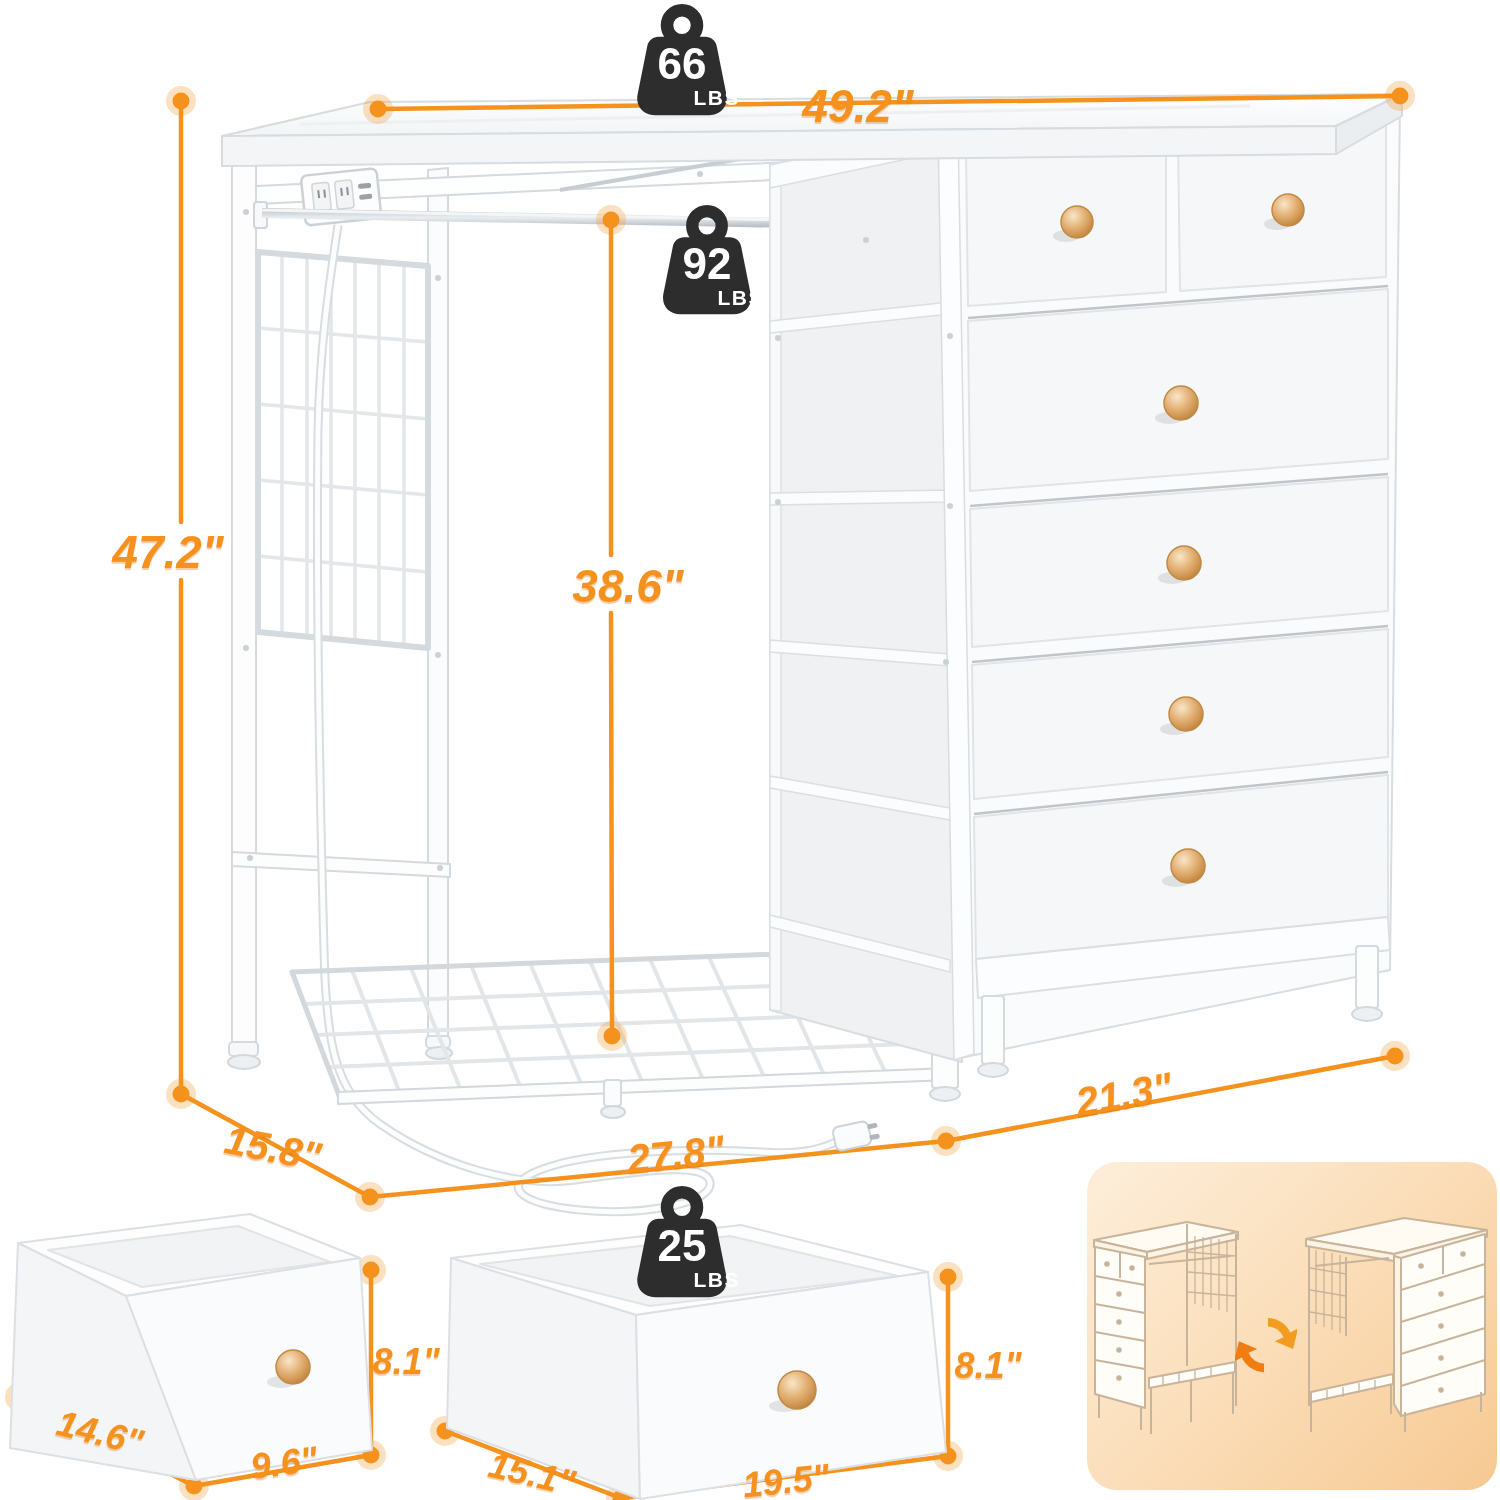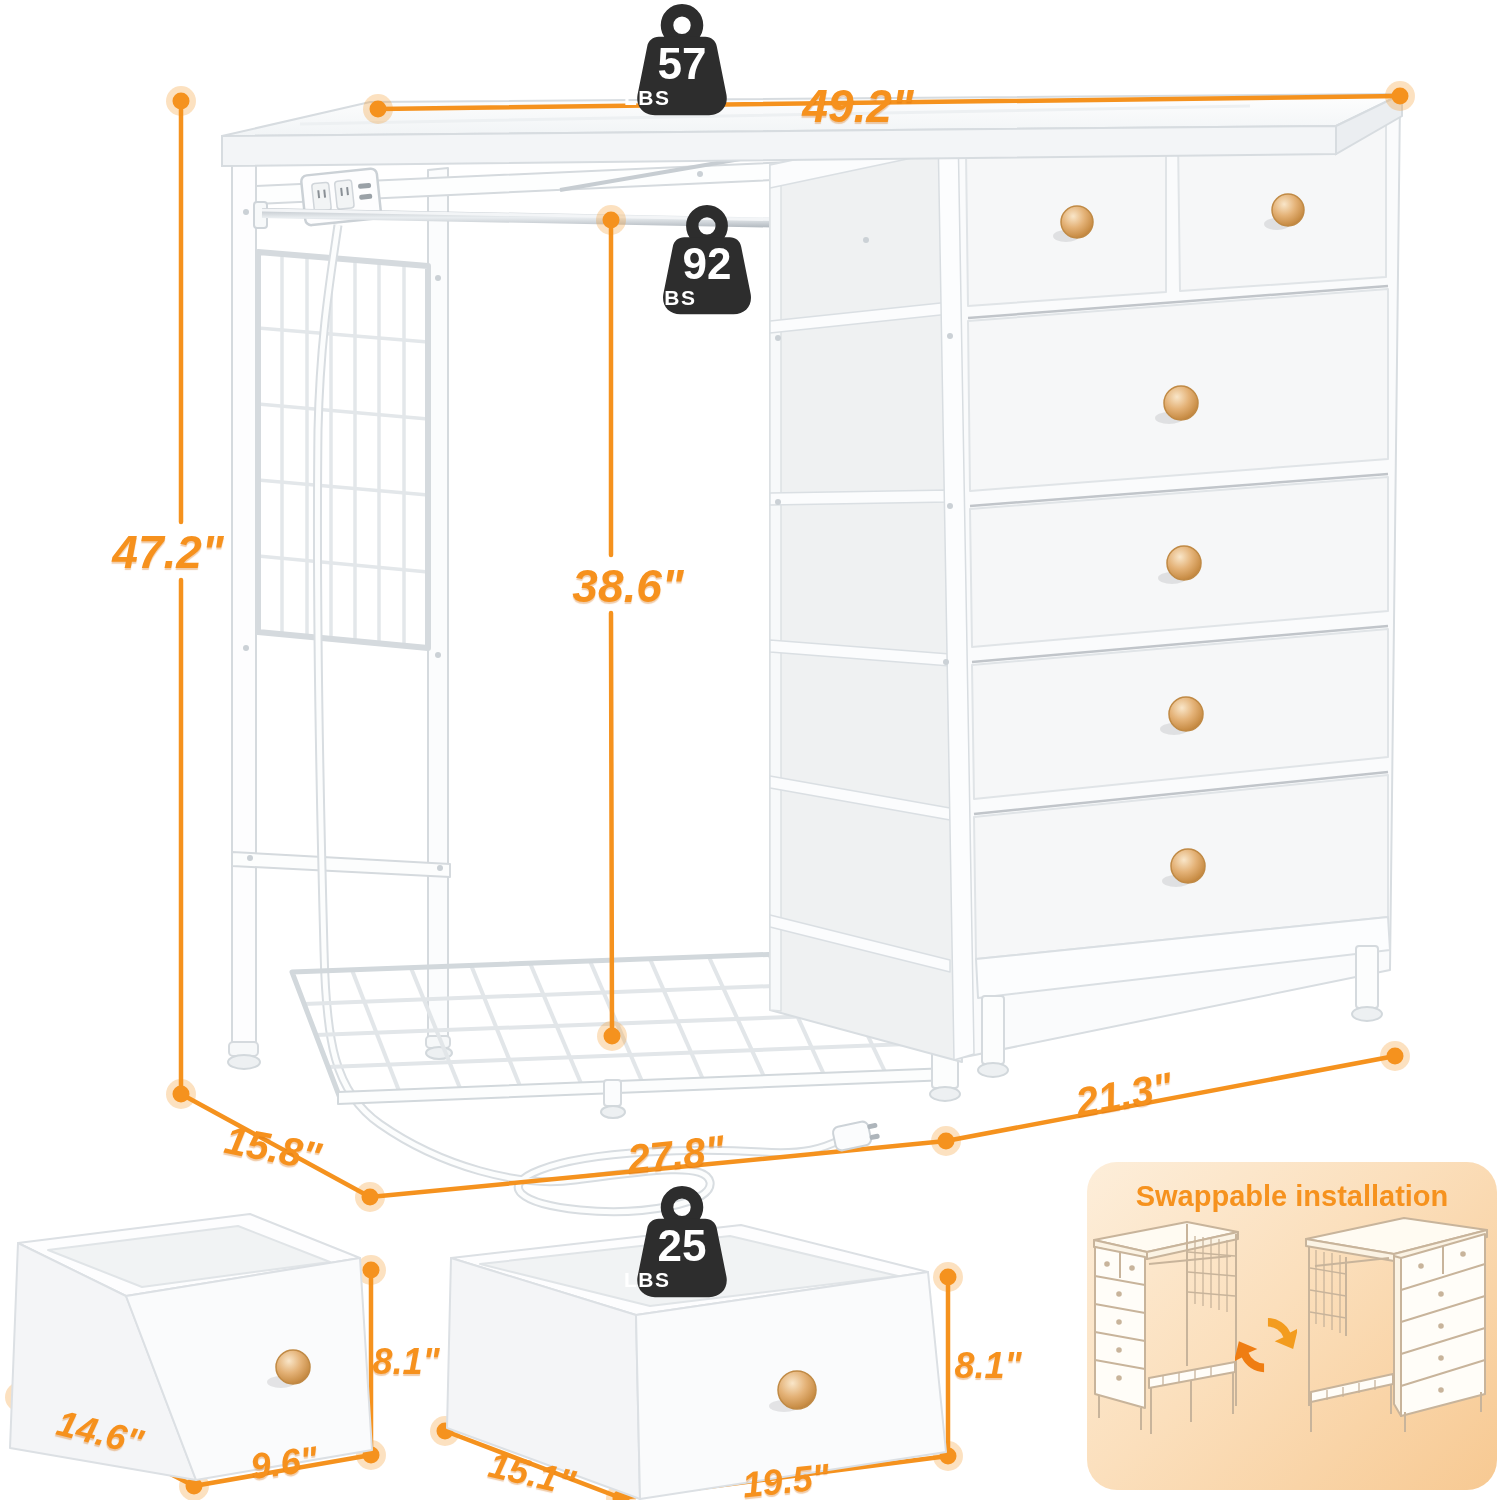--- a/index.html
+++ b/index.html
@@ -10,21 +10,21 @@
   .dim{position:absolute;font-style:italic;font-weight:800;color:#F6911D;
        text-shadow:0 2px 1px rgba(216,108,10,.35);white-space:nowrap;line-height:1;
        transform:translate(-50%,-50%);}
   .dim.big{font-size:46px;}
   .dim.mid{font-size:40px;}
   .dim.sml{font-size:36px;}
   .badge{position:absolute;}
   .badge svg{width:100%;height:100%;}
   .bnum{position:absolute;left:0;width:100%;text-align:center;color:#fff;
         font-weight:800;font-size:44px;line-height:1;top:40px;}
-  .bunit{position:absolute;left:0;width:100%;text-align:left;color:#fff;
+  .bunit{position:absolute;left:0;width:100%;text-align:right;color:#fff;
         font-weight:700;font-size:21px;letter-spacing:1.5px;line-height:1;top:85px;}
   .swap-panel{position:absolute;left:1087px;top:1162px;width:410px;height:328px;
         border-radius:30px;background:linear-gradient(135deg,#FDEEDA 0%,#FBDFBC 45%,#F7C992 100%);}
   .swap-title{position:absolute;left:0;top:18px;width:100%;text-align:center;
         font-weight:800;font-size:29px;color:#F6921E;}
   .mini{position:absolute;}
   .swap-arrows{position:absolute;left:148px;top:152px;width:62px;height:62px;}
 </style>
 </head>
 <body>
@@ -300,42 +300,41 @@
   <div class="dim sml" style="left:406px;top:1362px;">8.1"</div>
   <div class="dim sml" style="left:532px;top:1474px;transform:translate(-50%,-50%) rotate(13deg);">15.1"</div>
   <div class="dim sml" style="left:786px;top:1481px;transform:translate(-50%,-50%) rotate(-6deg);">19.5"</div>
   <div class="dim sml" style="left:988px;top:1366px;">8.1"</div>
 
   <div class="badge" style="left:624px;top:2px;width:116px;height:120px;">
     <svg viewBox="0 0 120 124">
       <circle cx="60" cy="24" r="15.5" fill="none" stroke="#2D2D2D" stroke-width="13"></circle>
       <path d="M36,36 H84 C90,36 95,40 96,46 L106,96 C108,108 100,117 88,117 H32 C20,117 12,108 14,96 L24,46 C25,40 30,36 36,36 Z" fill="#2D2D2D"></path>
     </svg>
-    <span class="bnum">57</span>
+    <span class="bnum">66</span>
     <span class="bunit">LBS</span>
   </div>
   <div class="badge" style="left:650px;top:202px;width:114px;height:120px;">
     <svg viewBox="0 0 120 124">
       <circle cx="60" cy="24" r="15.5" fill="none" stroke="#2D2D2D" stroke-width="13"></circle>
       <path d="M36,36 H84 C90,36 95,40 96,46 L106,96 C108,108 100,117 88,117 H32 C20,117 12,108 14,96 L24,46 C25,40 30,36 36,36 Z" fill="#2D2D2D"></path>
     </svg>
     <span class="bnum">92</span>
     <span class="bunit">LBS</span>
   </div>
   <div class="badge" style="left:624px;top:1184px;width:116px;height:120px;">
     <svg viewBox="0 0 120 124">
       <circle cx="60" cy="24" r="15.5" fill="none" stroke="#2D2D2D" stroke-width="13"></circle>
       <path d="M36,36 H84 C90,36 95,40 96,46 L106,96 C108,108 100,117 88,117 H32 C20,117 12,108 14,96 L24,46 C25,40 30,36 36,36 Z" fill="#2D2D2D"></path>
     </svg>
     <span class="bnum">25</span>
     <span class="bunit">LBS</span>
   </div>
 
   <div class="swap-panel">
-    <div class="swap-title">Swappable installation</div>
 
     <svg class="mini" style="left:4px;top:44px;width:150px;height:262px;" viewBox="0 0 150 262" fill="none" stroke="#C8B49B" stroke-width="2" stroke-linejoin="round">
       <polygon points="3,34 96,16 147,26 56,46" fill="#FFFBF2"></polygon>
       <polygon points="3,34 56,46 56,53 3,41" fill="#FBF3E4"></polygon>
       <polygon points="56,46 147,26 147,33 56,53" fill="#FBF3E4"></polygon>
       <polygon points="4,41 54,51 54,202 4,188" fill="#FFFDF8"></polygon>
       <line x1="29" y1="46" x2="29" y2="72"></line>
       <line x1="4" y1="70" x2="54" y2="79"></line>
         <line x1="4" y1="98" x2="54" y2="107"></line>
       <line x1="4" y1="126" x2="54" y2="135"></line>

